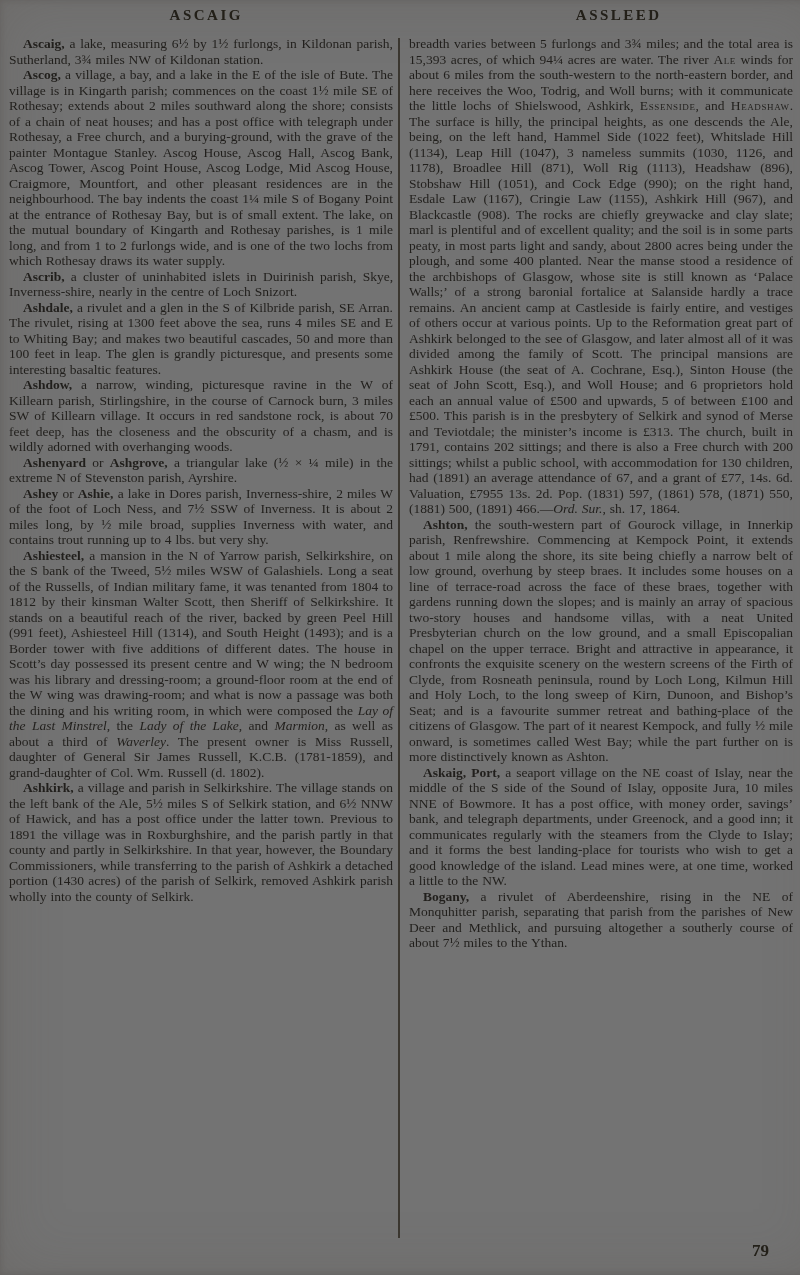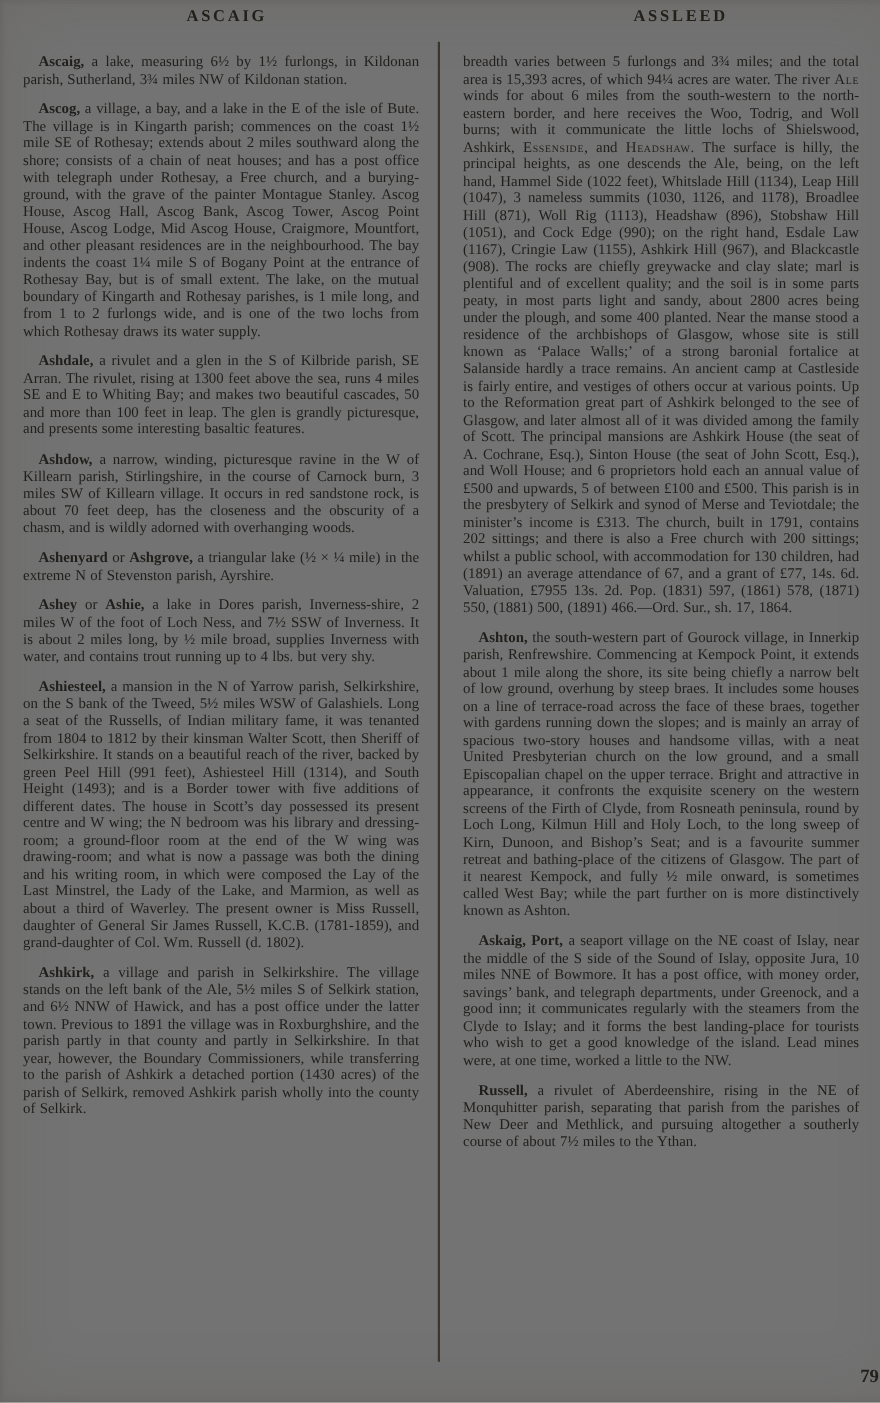--- a/index.html
+++ b/index.html
@@ -48,64 +48,65 @@
   .column.left  { margin-right: 16px; }
   .divider {
     position: absolute;
     top: 38px;
     left: 398px;
     width: 1.5px;
     height: 1200px;
     background: #3a362f;
   }
   p.entry {
-    margin: 12px;
+    margin: 0;
     font-size: 13.5px;
     line-height: 15.5px;
     text-align: justify;
     text-indent: 14px;
     word-spacing: 0.5px;
   }
   p.entry.no-indent { text-indent: 0; }
   .b  { font-weight: bold; }
-  .i  { }
+  .i  { font-style: italic; }
   .sc { font-variant: small-caps; letter-spacing: 0.6px; }
   .page-number {
     position: absolute;
-    right: 26px;
+    right: 56px;
     bottom: 14px;
     font-weight: bold;
     font-size: 17px;
     color: #232019;
   }
 </style>
 </head>
 <body>
 
 <div class="page">
   <div class="header-row">
     <div class="header-cell">ASCAIG</div>
     <div class="header-cell">ASSLEED</div>
   </div>
 
   <div class="columns">
     <div class="column left" id="col-left">
         <p class="entry"><span class="b">Ascaig,</span><span> a lake, measuring 6½ by 1½ furlongs, in Kildonan parish, Sutherland, 3¾ miles NW of Kildonan station.</span></p>
         <p class="entry"><span class="b">Ascog,</span><span> a village, a bay, and a lake in the E of the isle of Bute. The village is in Kingarth parish; commences on the coast 1½ mile SE of Rothesay; extends about 2 miles southward along the shore; consists of a chain of neat houses; and has a post office with telegraph under Rothesay, a Free church, and a burying-ground, with the grave of the painter Montague Stanley. Ascog House, Ascog Hall, Ascog Bank, Ascog Tower, Ascog Point House, Ascog Lodge, Mid Ascog House, Craigmore, Mountfort, and other pleasant residences are in the neighbourhood. The bay indents the coast 1¼ mile S of Bogany Point at the entrance of Rothesay Bay, but is of small extent. The lake, on the mutual boundary of Kingarth and Rothesay parishes, is 1 mile long, and from 1 to 2 furlongs wide, and is one of the two lochs from which Rothesay draws its water supply.</span></p>
+        <p class="entry"><span class="b">Ascrib,</span><span> a cluster of uninhabited islets in Duirinish parish, Skye, Inverness-shire, nearly in the centre of Loch Snizort.</span></p>
         <p class="entry"><span class="b">Ashdale,</span><span> a rivulet and a glen in the S of Kilbride parish, SE Arran. The rivulet, rising at 1300 feet above the sea, runs 4 miles SE and E to Whiting Bay; and makes two beautiful cascades, 50 and more than 100 feet in leap. The glen is grandly picturesque, and presents some interesting basaltic features.</span></p>
         <p class="entry"><span class="b">Ashdow,</span><span> a narrow, winding, picturesque ravine in the W of Killearn parish, Stirlingshire, in the course of Carnock burn, 3 miles SW of Killearn village. It occurs in red sandstone rock, is about 70 feet deep, has the closeness and the obscurity of a chasm, and is wildly adorned with overhanging woods.</span></p>
         <p class="entry"><span class="b">Ashenyard</span><span> or </span><span class="b">Ashgrove,</span><span> a triangular lake (½ × ¼ mile) in the extreme N of Stevenston parish, Ayrshire.</span></p>
         <p class="entry"><span class="b">Ashey</span><span> or </span><span class="b">Ashie,</span><span> a lake in Dores parish, Inverness-shire, 2 miles W of the foot of Loch Ness, and 7½ SSW of Inverness. It is about 2 miles long, by ½ mile broad, supplies Inverness with water, and contains trout running up to 4 lbs. but very shy.</span></p>
         <p class="entry"><span class="b">Ashiesteel,</span><span> a mansion in the N of Yarrow parish, Selkirkshire, on the S bank of the Tweed, 5½ miles WSW of Galashiels. Long a seat of the Russells, of Indian military fame, it was tenanted from 1804 to 1812 by their kinsman Walter Scott, then Sheriff of Selkirkshire. It stands on a beautiful reach of the river, backed by green Peel Hill (991 feet), Ashiesteel Hill (1314), and South Height (1493); and is a Border tower with five additions of different dates. The house in Scott’s day possessed its present centre and W wing; the N bedroom was his library and dressing-room; a ground-floor room at the end of the W wing was drawing-room; and what is now a passage was both the dining and his writing room, in which were composed the </span><span class="i">Lay of the Last Minstrel</span><span>, the </span><span class="i">Lady of the Lake</span><span>, and </span><span class="i">Marmion</span><span>, as well as about a third of </span><span class="i">Waverley</span><span>. The present owner is Miss Russell, daughter of General Sir James Russell, K.C.B. (1781-1859), and grand-daughter of Col. Wm. Russell (d. 1802).</span></p>
         <p class="entry"><span class="b">Ashkirk,</span><span> a village and parish in Selkirkshire. The village stands on the left bank of the Ale, 5½ miles S of Selkirk station, and 6½ NNW of Hawick, and has a post office under the latter town. Previous to 1891 the village was in Roxburghshire, and the parish partly in that county and partly in Selkirkshire. In that year, however, the Boundary Commissioners, while transferring to the parish of Ashkirk a detached portion (1430 acres) of the parish of Selkirk, removed Ashkirk parish wholly into the county of Selkirk.</span></p>
       </div>
     <div class="column right" id="col-right">
         <p class="entry no-indent"><span>breadth varies between 5 furlongs and 3¾ miles; and the total area is 15,393 acres, of which 94¼ acres are water. The river </span><span class="sc">Ale</span><span> winds for about 6 miles from the south-western to the north-eastern border, and here receives the Woo, Todrig, and Woll burns; with it communicate the little lochs of Shielswood, Ashkirk, </span><span class="sc">Essenside</span><span>, and </span><span class="sc">Headshaw</span><span>. The surface is hilly, the principal heights, as one descends the Ale, being, on the left hand, Hammel Side (1022 feet), Whitslade Hill (1134), Leap Hill (1047), 3 nameless summits (1030, 1126, and 1178), Broadlee Hill (871), Woll Rig (1113), Headshaw (896), Stobshaw Hill (1051), and Cock Edge (990); on the right hand, Esdale Law (1167), Cringie Law (1155), Ashkirk Hill (967), and Blackcastle (908). The rocks are chiefly greywacke and clay slate; marl is plentiful and of excellent quality; and the soil is in some parts peaty, in most parts light and sandy, about 2800 acres being under the plough, and some 400 planted. Near the manse stood a residence of the archbishops of Glasgow, whose site is still known as ‘Palace Walls;’ of a strong baronial fortalice at Salanside hardly a trace remains. An ancient camp at Castleside is fairly entire, and vestiges of others occur at various points. Up to the Reformation great part of Ashkirk belonged to the see of Glasgow, and later almost all of it was divided among the family of Scott. The principal mansions are Ashkirk House (the seat of A. Cochrane, Esq.), Sinton House (the seat of John Scott, Esq.), and Woll House; and 6 proprietors hold each an annual value of £500 and upwards, 5 of between £100 and £500. This parish is in the presbytery of Selkirk and synod of Merse and Teviotdale; the minister’s income is £313. The church, built in 1791, contains 202 sittings; and there is also a Free church with 200 sittings; whilst a public school, with accommodation for 130 children, had (1891) an average attendance of 67, and a grant of £77, 14s. 6d. Valuation, £7955 13s. 2d. Pop. (1831) 597, (1861) 578, (1871) 550, (1881) 500, (1891) 466.—</span><span class="i">Ord. Sur.</span><span>, sh. 17, 1864.</span></p>
         <p class="entry"><span class="b">Ashton,</span><span> the south-western part of Gourock village, in Innerkip parish, Renfrewshire. Commencing at Kempock Point, it extends about 1 mile along the shore, its site being chiefly a narrow belt of low ground, overhung by steep braes. It includes some houses on a line of terrace-road across the face of these braes, together with gardens running down the slopes; and is mainly an array of spacious two-story houses and handsome villas, with a neat United Presbyterian church on the low ground, and a small Episcopalian chapel on the upper terrace. Bright and attractive in appearance, it confronts the exquisite scenery on the western screens of the Firth of Clyde, from Rosneath peninsula, round by Loch Long, Kilmun Hill and Holy Loch, to the long sweep of Kirn, Dunoon, and Bishop’s Seat; and is a favourite summer retreat and bathing-place of the citizens of Glasgow. The part of it nearest Kempock, and fully ½ mile onward, is sometimes called West Bay; while the part further on is more distinctively known as Ashton.</span></p>
         <p class="entry"><span class="b">Askaig, Port,</span><span> a seaport village on the NE coast of Islay, near the middle of the S side of the Sound of Islay, opposite Jura, 10 miles NNE of Bowmore. It has a post office, with money order, savings’ bank, and telegraph departments, under Greenock, and a good inn; it communicates regularly with the steamers from the Clyde to Islay; and it forms the best landing-place for tourists who wish to get a good knowledge of the island. Lead mines were, at one time, worked a little to the NW.</span></p>
-        <p class="entry"><span class="b">Russell,</span><span> a rivulet of Aberdeenshire, rising in the NE of Monquhitter parish, separating that parish from the parishes of New Deer and Methlick, and pursuing altogether a southerly course of about 7½ miles to the Ythan.</span></p>
+        <p class="entry"><span class="b">Bogany,</span><span> a rivulet of Aberdeenshire, rising in the NE of Monquhitter parish, separating that parish from the parishes of New Deer and Methlick, and pursuing altogether a southerly course of about 7½ miles to the Ythan.</span></p>
       </div>
   </div>
 
   <div class="divider"></div>
 
   <div class="page-number">79</div>
 </div>
 
 </body></html>

